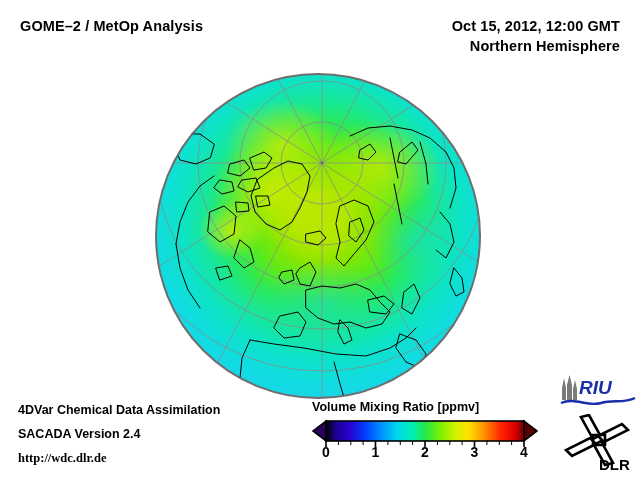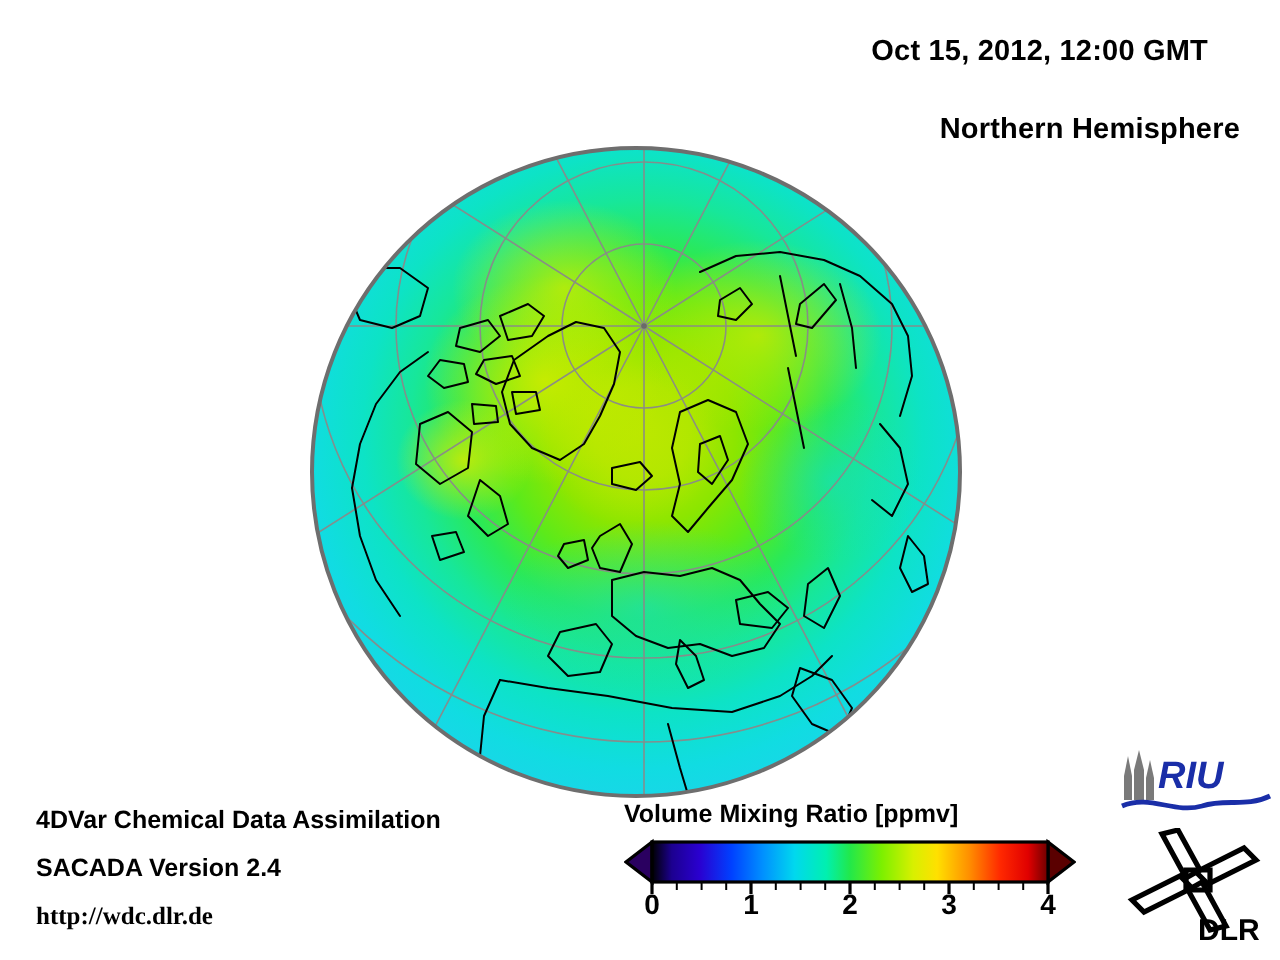--- a/index.html
+++ b/index.html
@@ -30,22 +30,22 @@
   .hdr-line {
     position: absolute;
     font-weight: bold;
     font-size: 14.5px;
     letter-spacing: 0.1px;
     white-space: nowrap;
     color: #000;
   }
   #title-main   { left: 20px;  top: 18px; }
   #title-sub    { left: 20px;  top: 45px; }
-  #date-line    { right: 36px; top: 18px; }
-  #region-line  { right: 20px; top: 57px; text-align: center; }
+  #date-line    { right: 20px; top: 18px; }
+  #region-line  { right: 20px; top: 38px; text-align: center; }
 
   
   #globe-wrap {
     position: absolute;
     left: 154px;
     top: 72px;
     width: 328px;
     height: 328px;
   }
   #globe-svg { display: block; }
@@ -109,20 +109,21 @@
     top: 414px;
     width: 74px;
     height: 58px;
   }
 </style>
 </head>
 <body>
 
 <div id="figure">
 
+  <div class="hdr-line" id="title-main">GOME–2 / MetOp Analysis</div>
   <div class="hdr-line" id="date-line">Oct 15, 2012, 12:00 GMT</div>
   <div class="hdr-line" id="region-line">Northern Hemisphere</div>
 
   <div id="globe-wrap">
     <svg id="globe-svg" width="328" height="328" viewBox="0 0 328 328">
       <defs>
         <clipPath id="globeClip">
           <circle cx="164" cy="164" r="162"></circle>
         </clipPath>
 

